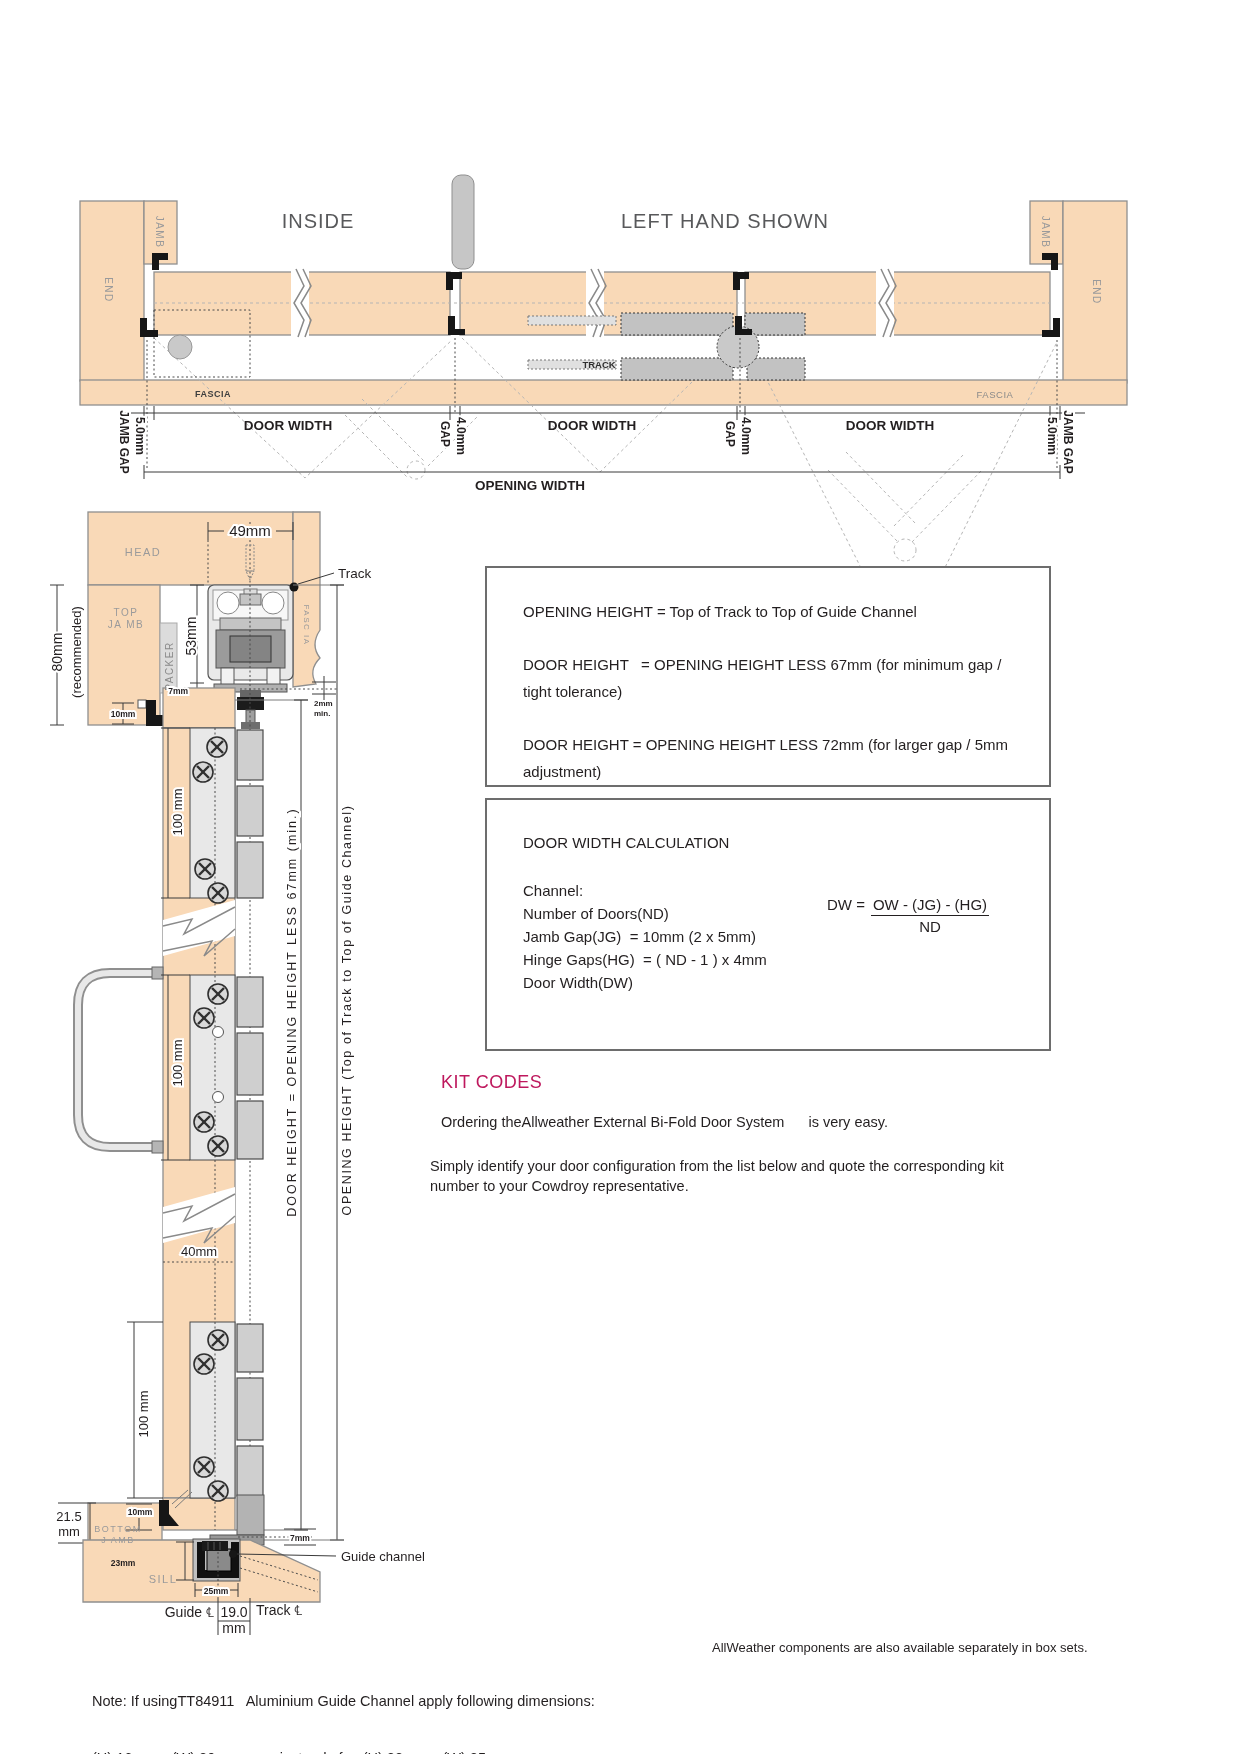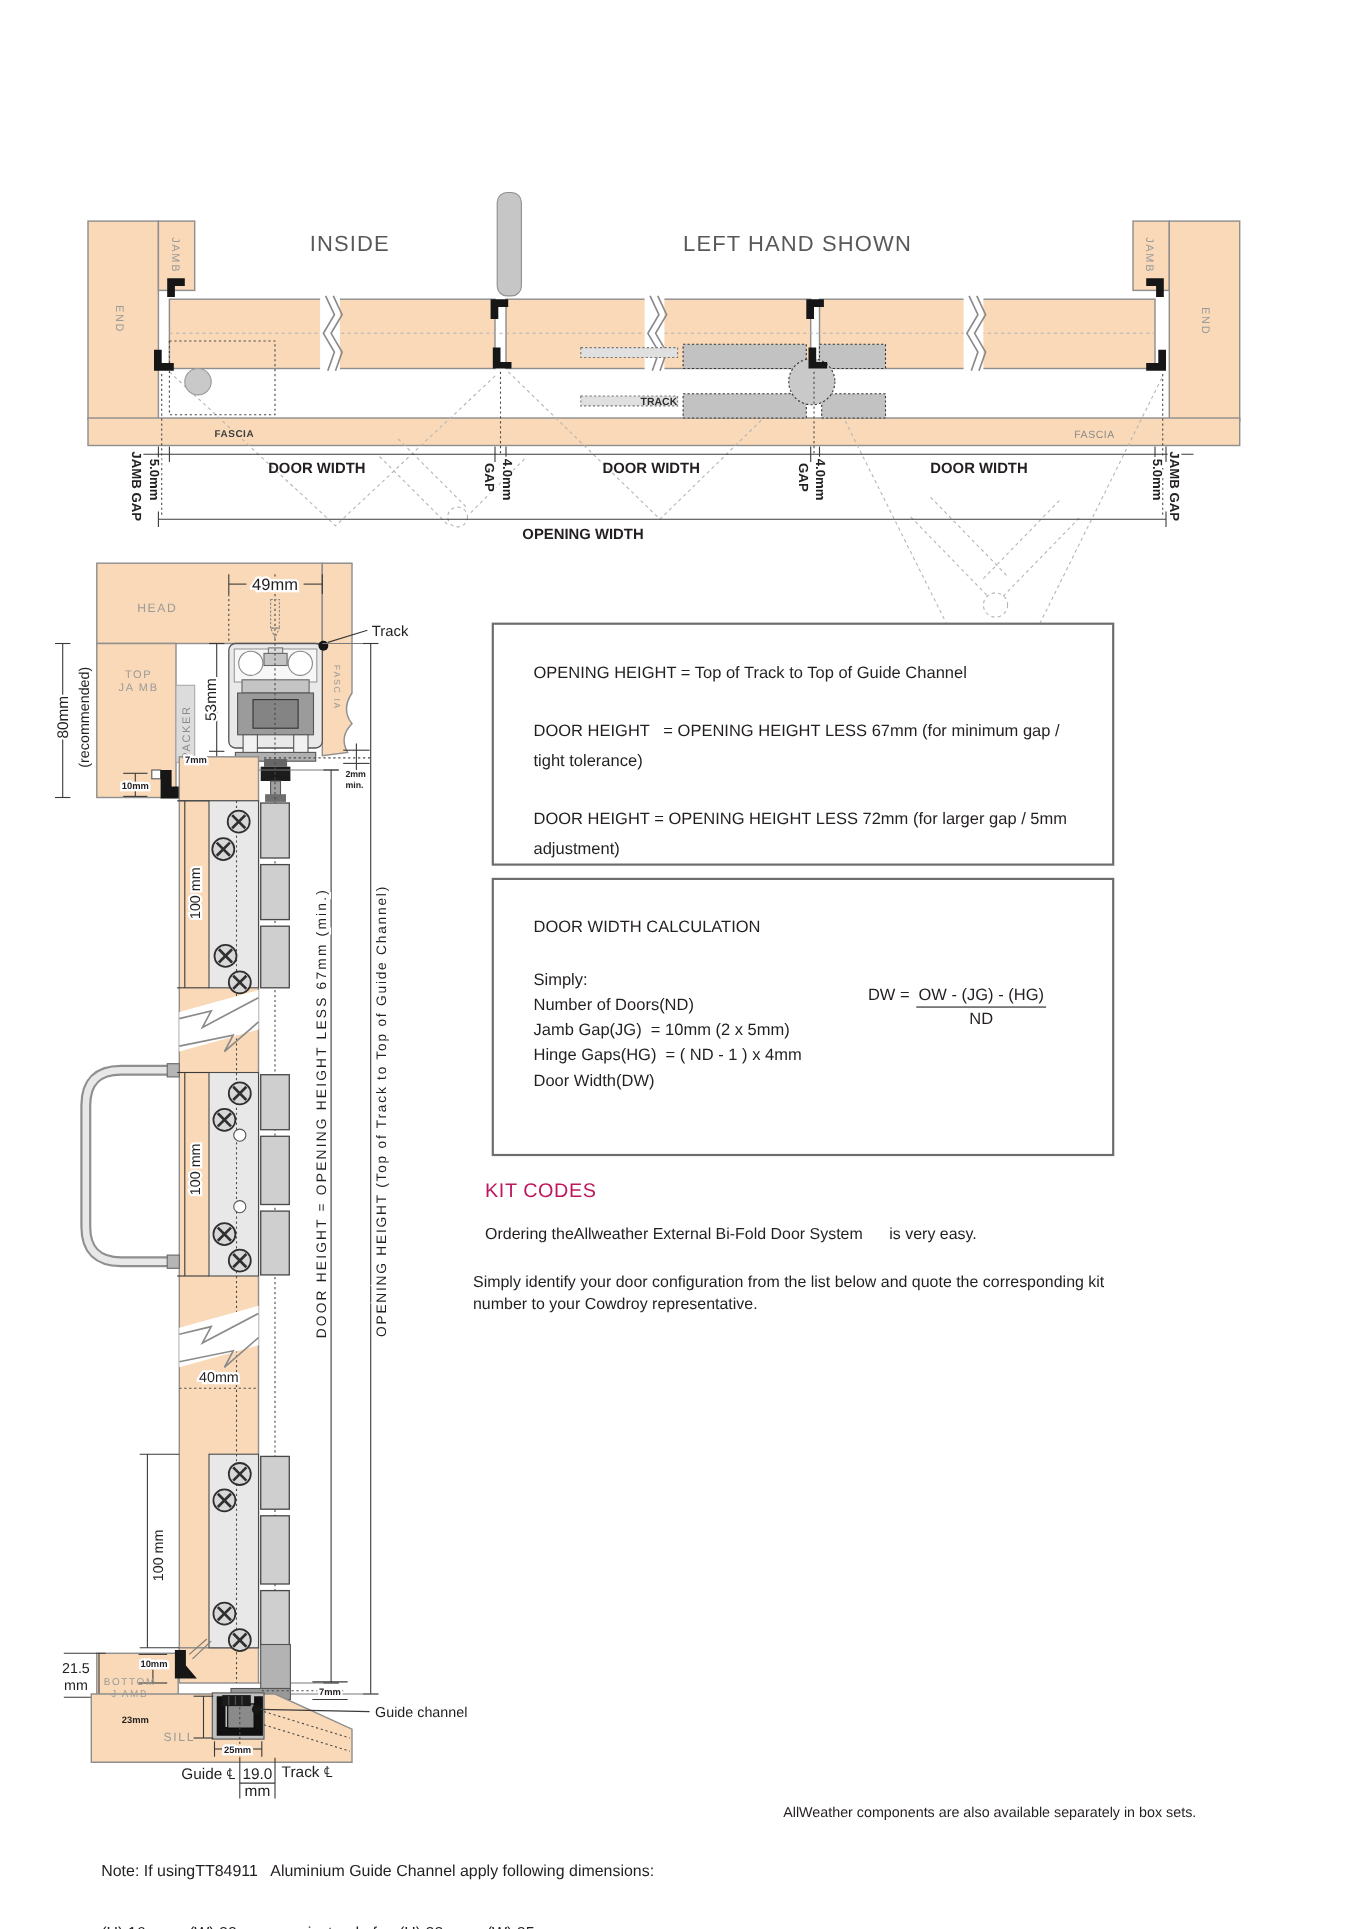--- a/index.html
+++ b/index.html
@@ -18,21 +18,21 @@
   .zig{stroke:#8a8a8a;stroke-width:1.5;fill:none;}
   .halo{paint-order:stroke;stroke:#ffffff;stroke-width:4px;}
   .t-title{font-size:20px;fill:#58595b;letter-spacing:1px;}
   .t-struct{fill:#9a9a9b;font-size:10px;letter-spacing:1.5px;}
   .t-dim{font-weight:bold;font-size:13.5px;}
   .t-dims{font-size:14px;}
   .t-small{font-weight:bold;font-size:8.5px;}
   .t-note{font-size:12.5px;letter-spacing:2px;}
   .screw{fill:#d8d8d8;stroke:#2f2f2f;stroke-width:1.6;}
   .screwx{stroke:#2f2f2f;stroke-width:2.4;}
-  .box{position:absolute;border:2px solid #6d6d6d;background:#fff;}
+  .box{position:absolute;border:2px solid #6d6d6d;background:#fff;margin-left:38px;}
   .box-inner{padding:30px 38px 0 36px;font-size:15px;line-height:27px;}
   .box-inner p{margin:0 0 26px 0;white-space:pre-wrap;}
   .calc-rows div{font-size:15px;line-height:23px;white-space:pre-wrap;}
   .eq{position:absolute;left:340px;top:96px;font-size:15px;display:flex;align-items:flex-start;}
   .eq .frac{display:inline-block;text-align:center;margin-left:6px;}
   .eq .num{border-bottom:1.5px solid #231f20;padding:0 2px 2px 2px;display:block;}
   .eq .den{display:block;padding-top:2px;}
   .kit-h{position:absolute;left:441px;top:1072px;font-size:18px;color:#be185d;letter-spacing:0.5px;}
   .para{position:absolute;font-size:14.5px;line-height:20px;white-space:pre-wrap;}
   .note{position:absolute;left:92px;top:1654px;font-size:14.5px;line-height:19px;white-space:pre-wrap;}
@@ -420,21 +420,21 @@
       <p>OPENING HEIGHT = Top of Track to Top of Guide Channel</p>
       <p>DOOR HEIGHT   = OPENING HEIGHT LESS 67mm (for minimum gap / tight tolerance)</p>
       <p>DOOR HEIGHT = OPENING HEIGHT LESS 72mm (for larger gap / 5mm adjustment)</p>
     </div>
   </div>
 
   <div class="box" style="left:447px;top:798px;width:562px;height:249px;">
     <div style="padding:34px 30px 0 36px;position:relative;height:200px;">
       <div style="font-size:15px;margin-bottom:28px;">DOOR WIDTH CALCULATION</div>
       <div class="calc-rows">
-        <div>Simply:</div>
+        <div>Channel:</div>
         <div>Number of Doors(ND)</div>
         <div>Jamb Gap(JG)  = 10mm (2 x 5mm)</div>
         <div>Hinge Gaps(HG)  = ( ND - 1 ) x 4mm</div>
         <div>Door Width(DW)</div>
       </div>
       <div class="eq">
         <span>DW =</span>
         <span class="frac">
           <span class="num">OW - (JG) - (HG)</span>
           <span class="den">ND</span>

